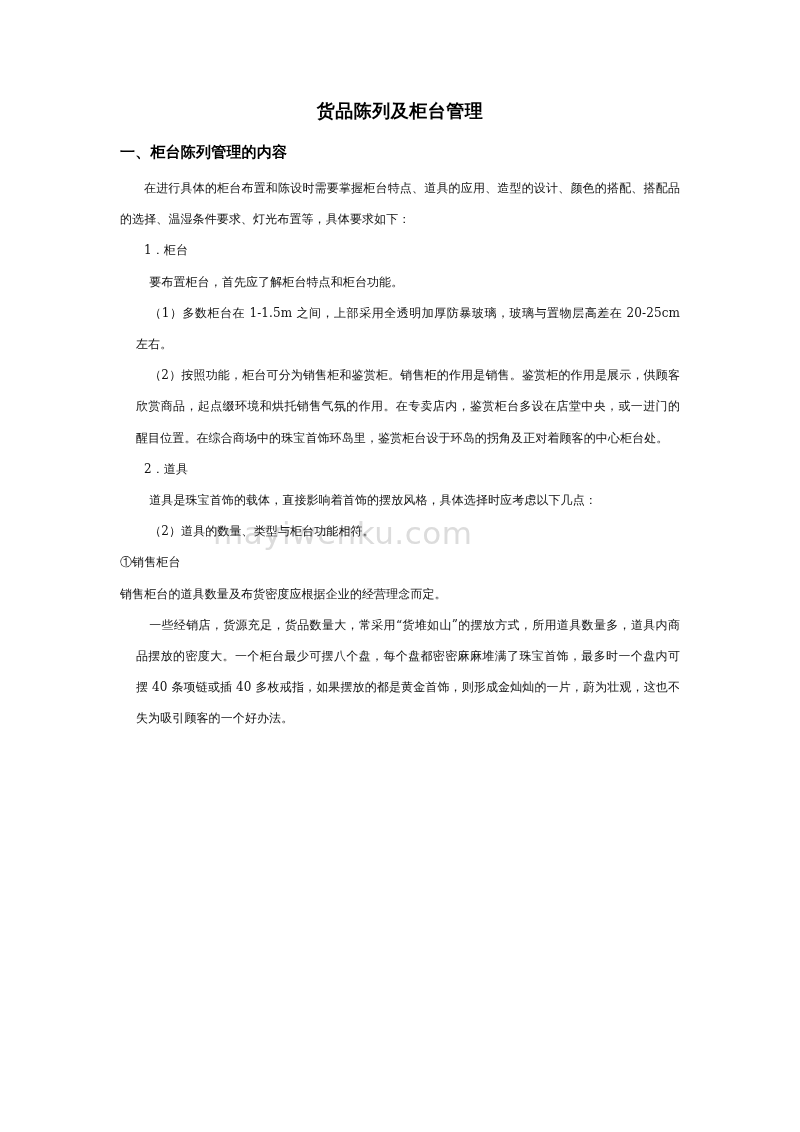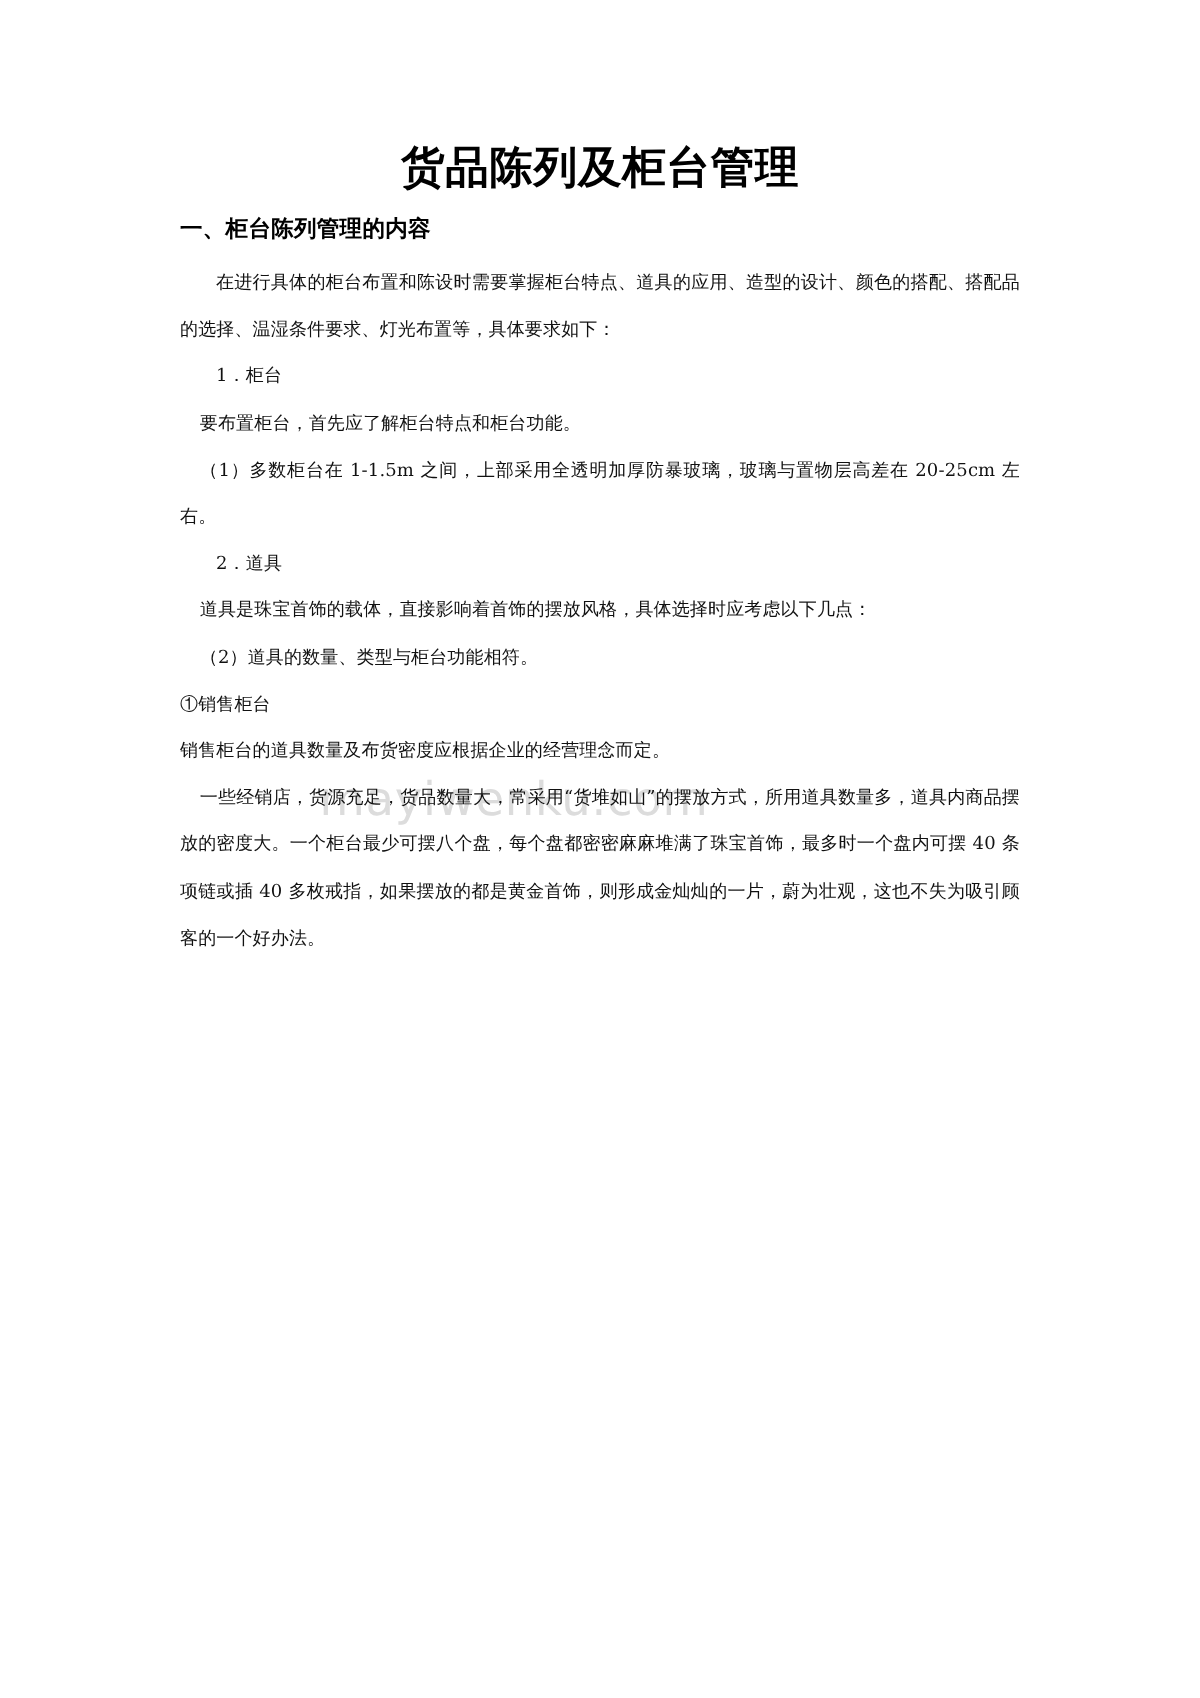--- a/index.html
+++ b/index.html
@@ -45,21 +45,21 @@
     position: absolute;
     left: 120px;
     top: 94px;
     width: 560px;
     z-index: 2;
   }
 
   .doc-title {
     font-family: "DejaVu Serif", "Liberation Serif", serif;
     font-weight: bold;
-    font-size: 29px;
+    font-size: 18px;
     line-height: 34px;
     text-align: center;
     color: #000000;
     margin: 0 0 9px 0;
     letter-spacing: 0.5px;
   }
 
   .heading-1 {
     font-family: "DejaVu Serif", "Liberation Serif", serif;
     font-weight: bold;
@@ -77,21 +77,21 @@
     line-height: 31.2px;
     color: #111111;
     margin: 0;
     text-align: justify;
     text-justify: inter-ideograph;
     letter-spacing: 0.1px;
     word-break: break-all;
   }
 
   .indent-2 { text-indent: 2em; }
-  .indent-1 { text-indent: 1.1em; }
+  .indent-1 { text-indent: 1.1em; margin-left: 16px; }
   .indent-0 { text-indent: 0; }
 
   .para.last-line-left { text-align: left; }
 </style>
 </head>
 <body>
 
 <div id="page">
 
   <div id="watermark">mayiwenku.com</div>
@@ -103,20 +103,21 @@
     <h2 class="heading-1">一、柜台陈列管理的内容</h2>
 
     <p class="para indent-2">在进行具体的柜台布置和陈设时需要掌握柜台特点、道具的应用、造型的设计、颜色的搭配、搭配品的选择、温湿条件要求、灯光布置等，具体要求如下：</p>
 
     <p class="para indent-2 last-line-left">1．柜台</p>
 
     <p class="para indent-1 last-line-left">要布置柜台，首先应了解柜台特点和柜台功能。</p>
 
     <p class="para indent-1">（1）多数柜台在 1-1.5m 之间，上部采用全透明加厚防暴玻璃，玻璃与置物层高差在 20-25cm 左右。</p>
 
+    <p class="para indent-1">（2）按照功能，柜台可分为销售柜和鉴赏柜。销售柜的作用是销售。鉴赏柜的作用是展示，供顾客欣赏商品，起点缀环境和烘托销售气氛的作用。在专卖店内，鉴赏柜台多设在店堂中央，或一进门的醒目位置。在综合商场中的珠宝首饰环岛里，鉴赏柜台设于环岛的拐角及正对着顾客的中心柜台处。</p>
 
     <p class="para indent-2 last-line-left">2．道具</p>
 
     <p class="para indent-1">道具是珠宝首饰的载体，直接影响着首饰的摆放风格，具体选择时应考虑以下几点：</p>
 
 
     <p class="para indent-1 last-line-left">（2）道具的数量、类型与柜台功能相符。</p>
 
     <p class="para indent-0 last-line-left">①销售柜台</p>
 

